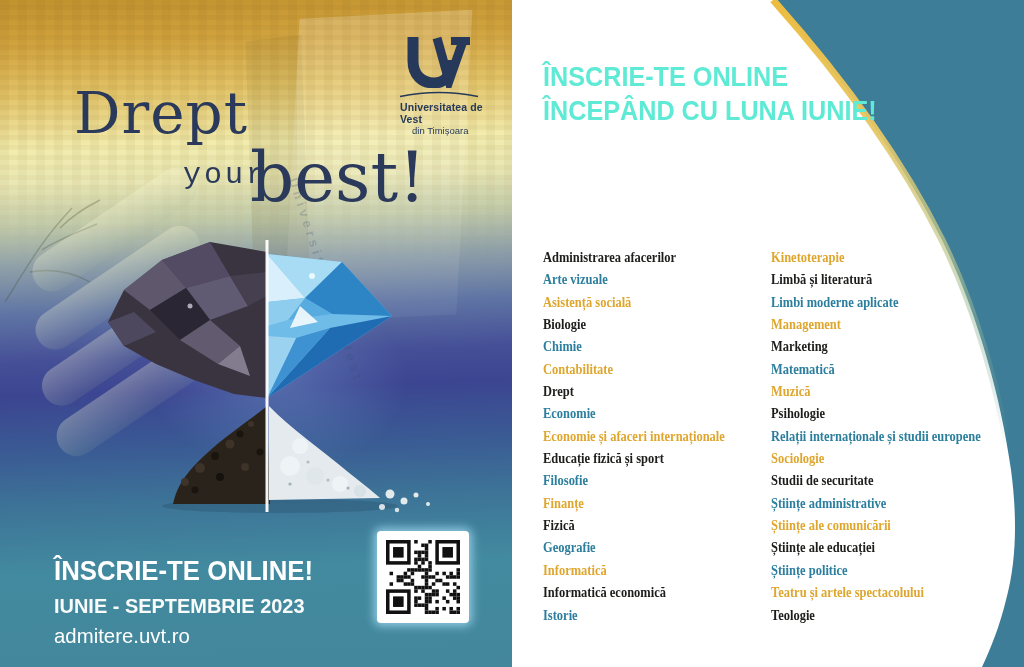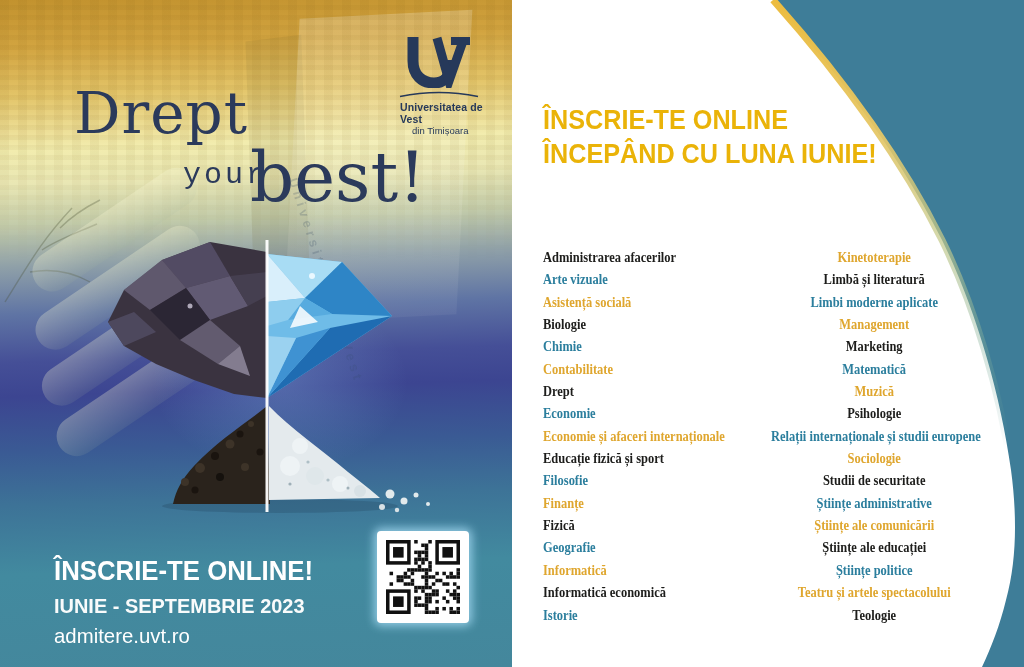--- a/index.html
+++ b/index.html
@@ -93,33 +93,33 @@
   }
   
   .qr{
     position:absolute;left:377px;top:531px;width:92px;height:92px;background:#fff;
     border-radius:4px;box-shadow:0 0 10px 3px rgba(160,215,240,.85);
     display:flex;align-items:center;justify-content:center;
   }
   
   .right-bg{position:absolute;left:512px;top:0;width:512px;height:667px;background:#3e7d98;}
   .card{position:absolute;left:512px;top:0;}
-  .heading{position:absolute;left:543px;top:60px;color:#eab308;margin-top:43px;}
+  .heading{position:absolute;left:543px;top:60px;color:#5eead4;}
   .heading .hl{
     display:block;font-size:28px;font-weight:bold;line-height:34px;
     letter-spacing:0;transform:scaleX(.9);transform-origin:0 50%;white-space:nowrap;
   }
   .subheading{position:absolute;left:543px;top:164px;color:#2a7f9e;}
   .subheading .sl{
     display:block;font-size:18px;font-weight:bold;line-height:25px;
     transform:scaleX(.88);transform-origin:0 50%;white-space:nowrap;
   }
   .programs .col{position:absolute;top:246px;width:240px;font-family:Liberation Serif, serif;}
   .programs .col1{left:543px;}
-  .programs .col2{left:771px;text-align:center;}
+  .programs .col2{left:771px;}
   .prog{
     display:block;height:22.35px;line-height:22.35px;font-size:14.5px;font-weight:bold;
     white-space:nowrap;transform:scaleX(.86);transform-origin:0 50%;
   }
   .c-dark{color:#1d1d1b;} .c-teal{color:#2b7e9d;} .c-gold{color:#dfa62e;}
 </style>
 </head>
 <body>
 
 <div class="stage">

